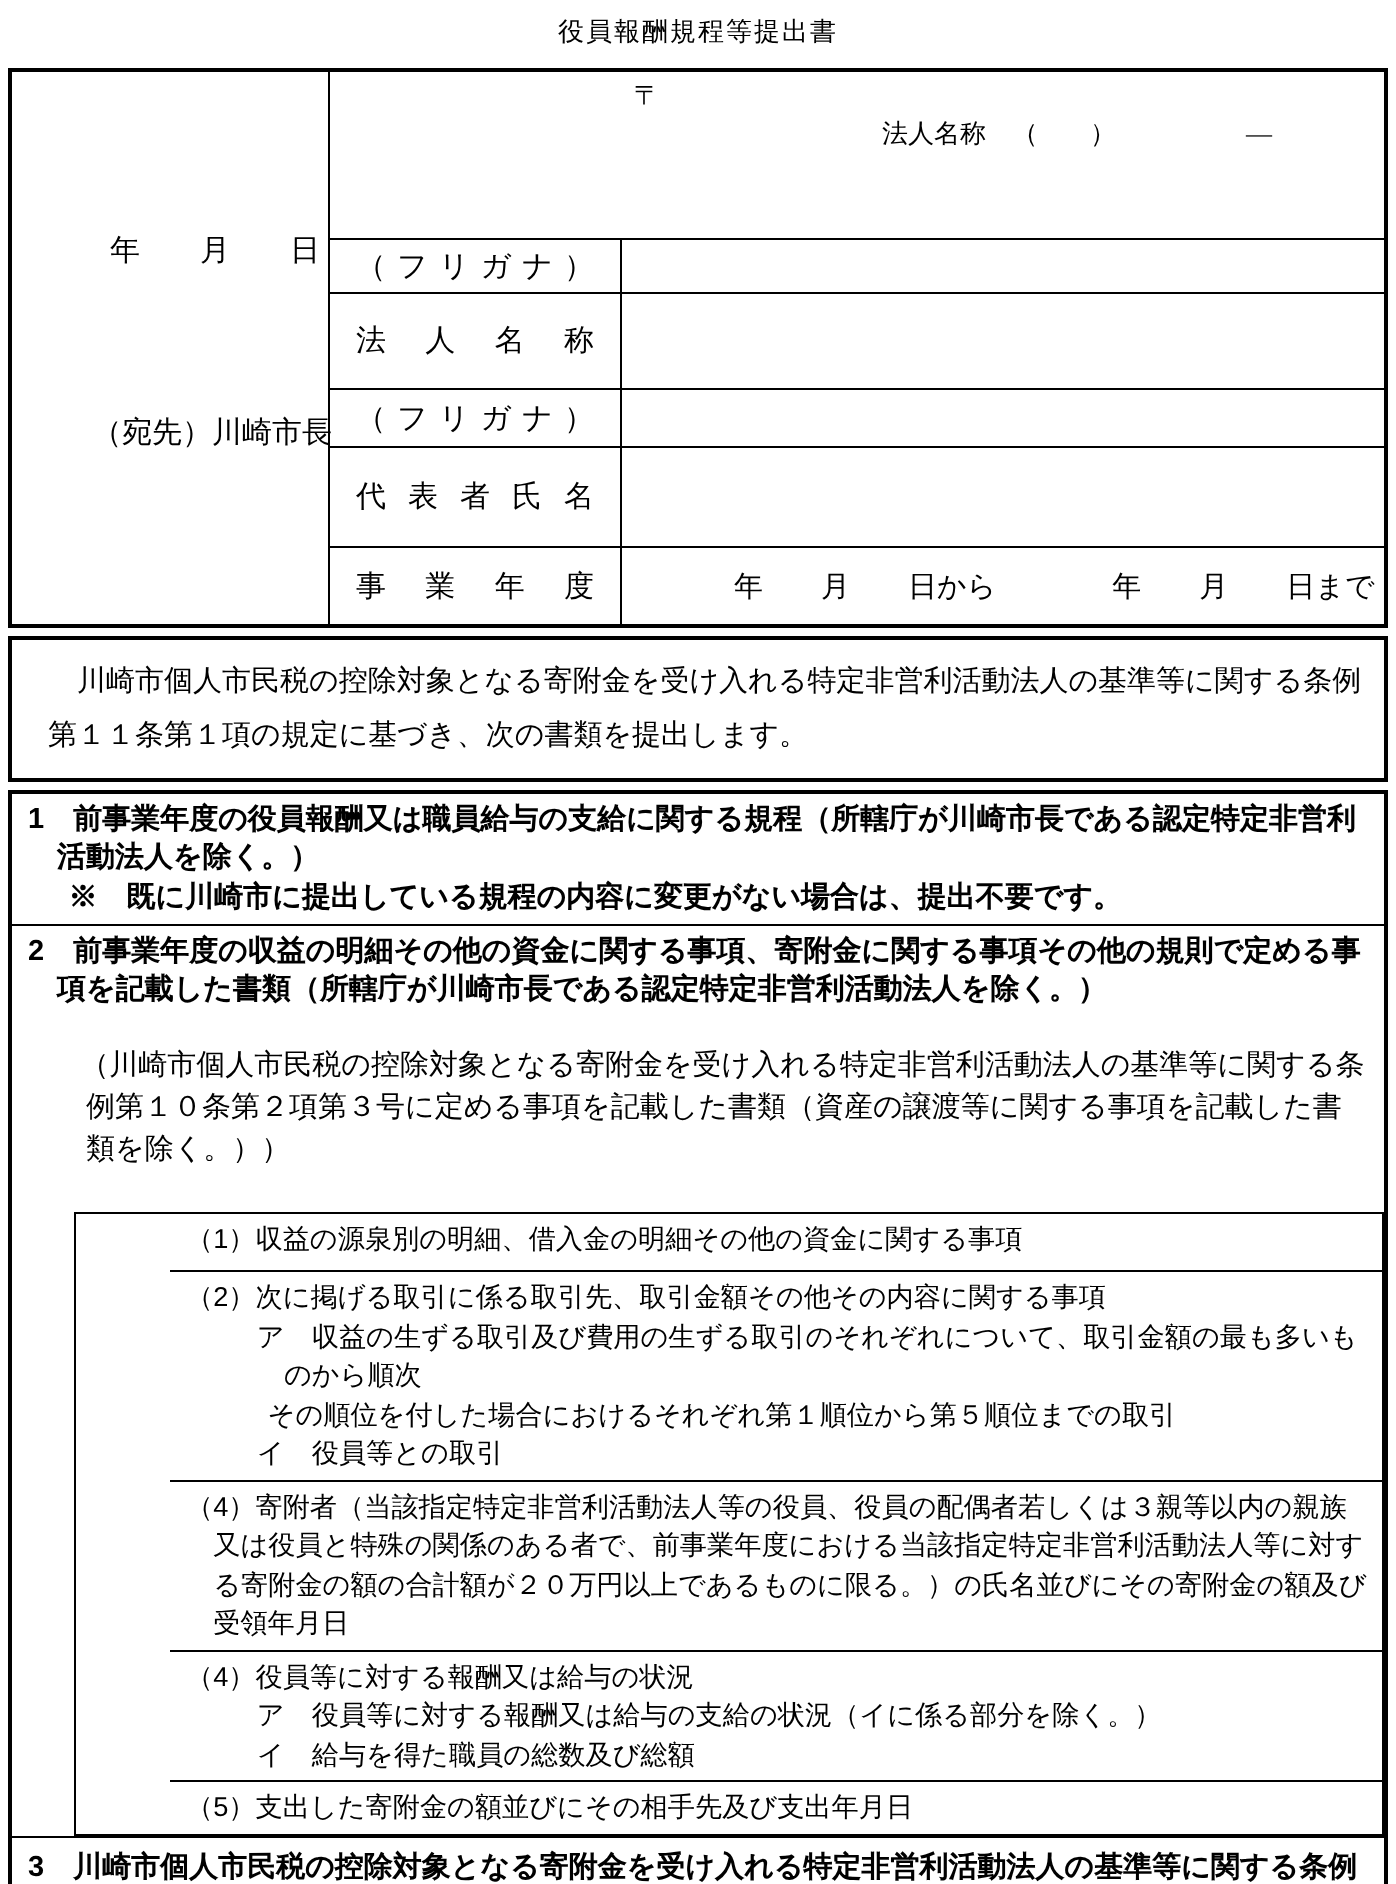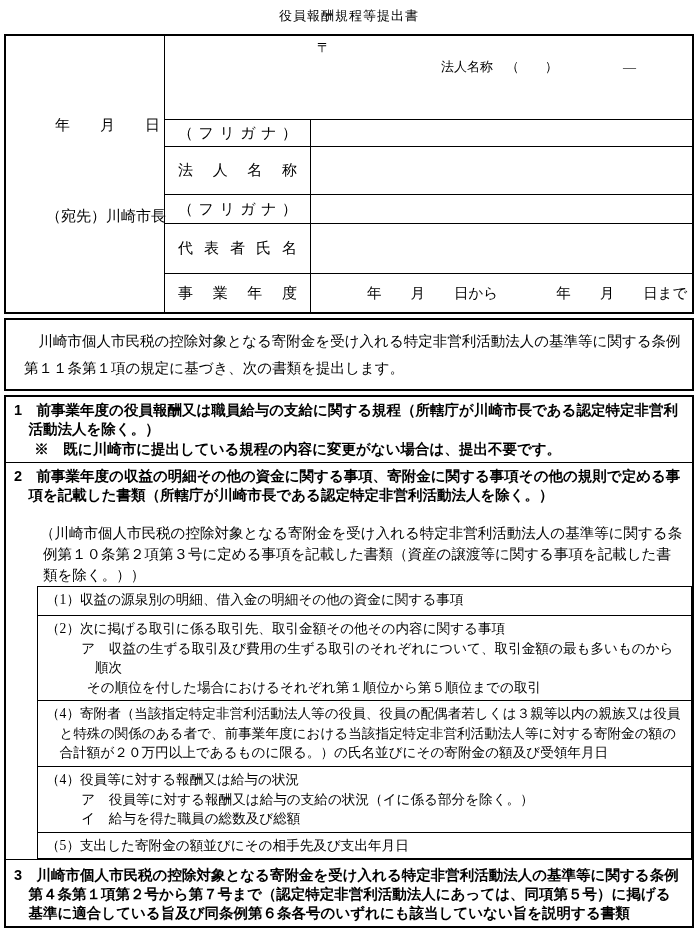--- a/index.html
+++ b/index.html
@@ -76,28 +76,29 @@
   .subnote {
     font-family:"Liberation Serif", serif;
     font-weight:400;
     font-size:14.5px;
     line-height:21px;
     padding-left:29px; padding-right:8px;
     text-indent:-0.2em;
   }
   
   .itable {
-    margin-top:0;
+    margin-top:20px;
     margin-left:23px;
     border:1px solid #000;
     border-bottom:1px solid #000;
-    font-family:Liberation Serif, serif;
+    font-family:Liberation Sans, sans-serif;
     font-weight:400;
     font-size:13.6px;
     line-height:19.5px;
+    padding-left:47px;
   }
   .itm { border-top:1px solid #000; padding:3px 6px 3px 8px; }
   .itm:first-child { border-top:none; }
   .i1 { min-height:28px; }
   .i2 { min-height:79px; }
   .i3 { min-height:66px; }
   .i4 { min-height:58px; }
   .i5 { min-height:24px; }
   .ln-base { padding-left:1em; text-indent:-1em; }
   .ln-sub  { padding-left:3.6em; text-indent:-1em; }
@@ -167,20 +168,21 @@
     <div class="subnote">（川崎市個人市民税の控除対象となる寄附金を受け入れる特定非営利活動法人の基準等に関する条例第１０条第２項第３号に定める事項を記載した書類（資産の譲渡等に関する事項を記載した書類を除く。））</div>
 
     <div class="itable">
       <div class="itm i1">
         <div class="ln-base">（1）収益の源泉別の明細、借入金の明細その他の資金に関する事項</div>
       </div>
       <div class="itm i2">
         <div class="ln-base">（2）次に掲げる取引に係る取引先、取引金額その他その内容に関する事項</div>
         <div class="ln-sub">ア　収益の生ずる取引及び費用の生ずる取引のそれぞれについて、取引金額の最も多いものから順次</div>
         <div class="ln-sub2">その順位を付した場合におけるそれぞれ第１順位から第５順位までの取引</div>
+        <div class="ln-sub">イ　役員等との取引</div>
       </div>
       <div class="itm i3">
         <div class="ln-base">（4）寄附者（当該指定特定非営利活動法人等の役員、役員の配偶者若しくは３親等以内の親族又は役員と特殊の関係のある者で、前事業年度における当該指定特定非営利活動法人等に対する寄附金の額の合計額が２０万円以上であるものに限る。）の氏名並びにその寄附金の額及び受領年月日</div>
       </div>
       <div class="itm i4">
         <div class="ln-base">（4）役員等に対する報酬又は給与の状況</div>
         <div class="ln-sub">ア　役員等に対する報酬又は給与の支給の状況（イに係る部分を除く。）</div>
         <div class="ln-sub">イ　給与を得た職員の総数及び総額</div>
       </div>
       <div class="itm i5">

